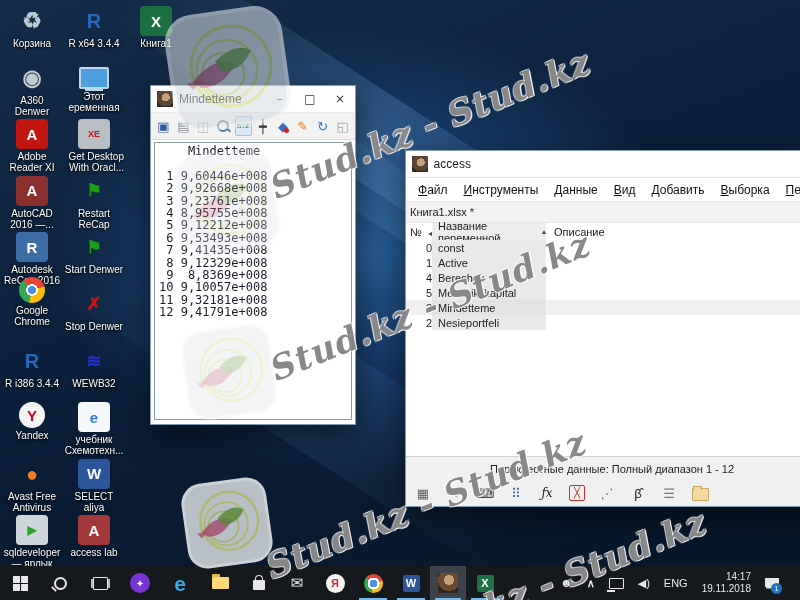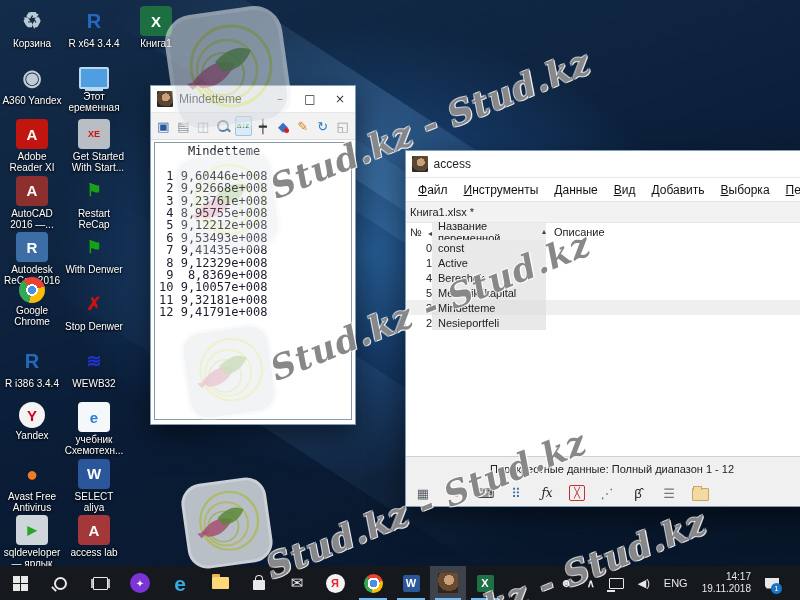--- a/index.html
+++ b/index.html
@@ -132,21 +132,21 @@
 <div class="beam b2"></div>
 <div class="beam b3"></div>
 
 <div id="desktop-icons">
     <div class="dicon" style="left: 2px; top: 6px;">
       <span class="tile" style="background: transparent; color: rgb(185, 201, 214); font-size: 22px;">♻</span>
       <div class="lbl">Корзина</div>
     </div>
     <div class="dicon" style="left: 2px; top: 62.6px;">
       <span class="tile" style="background: transparent; color: rgb(194, 203, 211); font-size: 22px;">◉</span>
-      <div class="lbl">A360 Yandex</div>
+      <div class="lbl">A360 Denwer</div>
     </div>
     <div class="dicon" style="left: 2px; top: 119.2px;">
       <span class="tile" style="background: rgb(192, 22, 15);">A</span>
       <div class="lbl">Adobe Reader XI</div>
     </div>
     <div class="dicon" style="left: 2px; top: 175.8px;">
       <span class="tile" style="background: rgb(140, 47, 47);">A</span>
       <div class="lbl">AutoCAD 2016 —...</div>
     </div>
     <div class="dicon" style="left: 2px; top: 232.4px;">
@@ -176,29 +176,29 @@
     <div class="dicon" style="left: 64px; top: 6px;">
       <span class="tile" style="background: transparent; color: rgb(37, 105, 189); font-size: 20px;">R</span>
       <div class="lbl">R x64 3.4.4</div>
     </div>
     <div class="dicon" style="left: 64px; top: 62.6px;">
       <span class="tile monitor"></span>
       <div class="lbl">Этот еременная</div>
     </div>
     <div class="dicon" style="left: 64px; top: 119.2px; text-align: right;">
       <span class="tile" style="background: rgb(185, 190, 196); color: rgb(204, 17, 17); font-size: 9px;">XE</span>
-      <div class="lbl">Get Started With Start...</div>
+      <div class="lbl">Get Desktop With Oracl...</div>
     </div>
     <div class="dicon" style="left: 64px; top: 175.8px;">
       <span class="tile" style="background: transparent; color: rgb(24, 160, 24); font-size: 17px;">⚑</span>
       <div class="lbl">Restart ReCap</div>
     </div>
     <div class="dicon" style="left: 64px; top: 232.4px;">
       <span class="tile" style="background: transparent; color: rgb(24, 160, 24); font-size: 17px;">⚑</span>
-      <div class="lbl">With Denwer</div>
+      <div class="lbl">Start Denwer</div>
     </div>
     <div class="dicon" style="left: 64px; top: 289px;">
       <span class="tile" style="background: transparent; color: rgb(204, 17, 17); font-size: 18px;">✗</span>
       <div class="lbl">Stop Denwer</div>
     </div>
     <div class="dicon" style="left: 64px; top: 345.6px;">
       <span class="tile" style="background: transparent; color: rgb(34, 51, 204); font-size: 18px;">≋</span>
       <div class="lbl">WEWB32</div>
     </div>
     <div class="dicon" style="left: 64px; top: 402.2px;">

